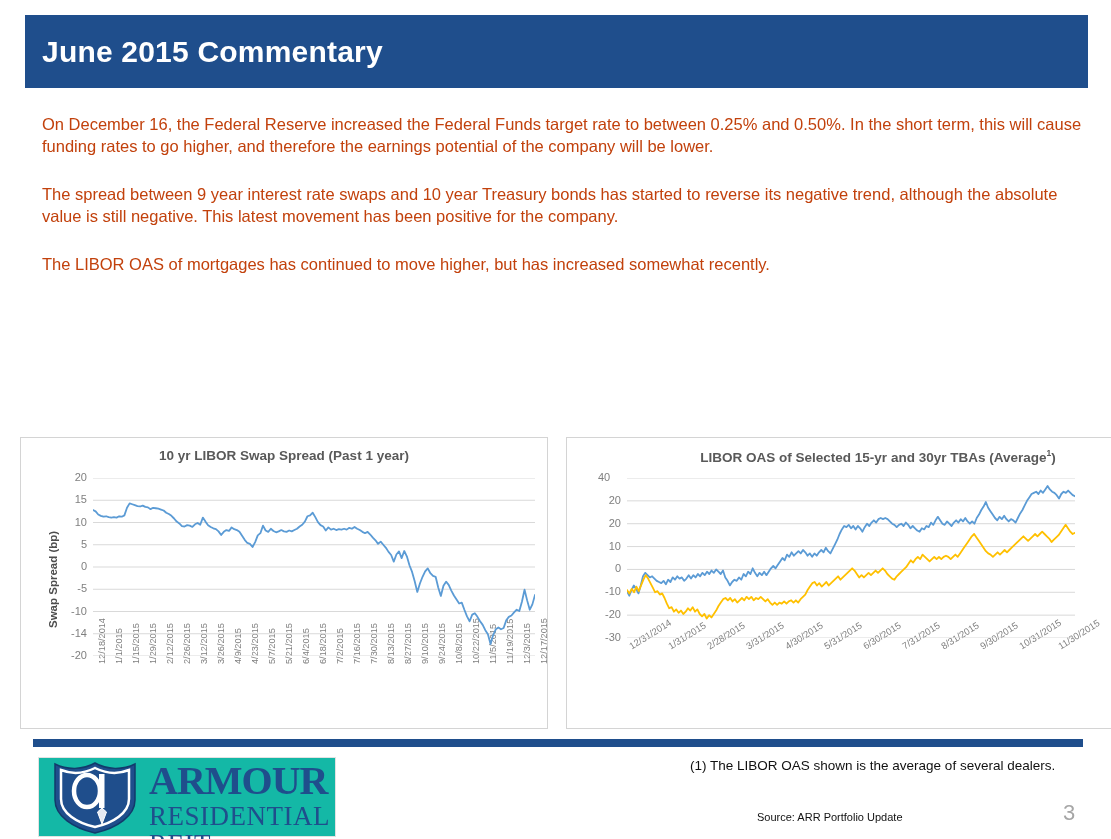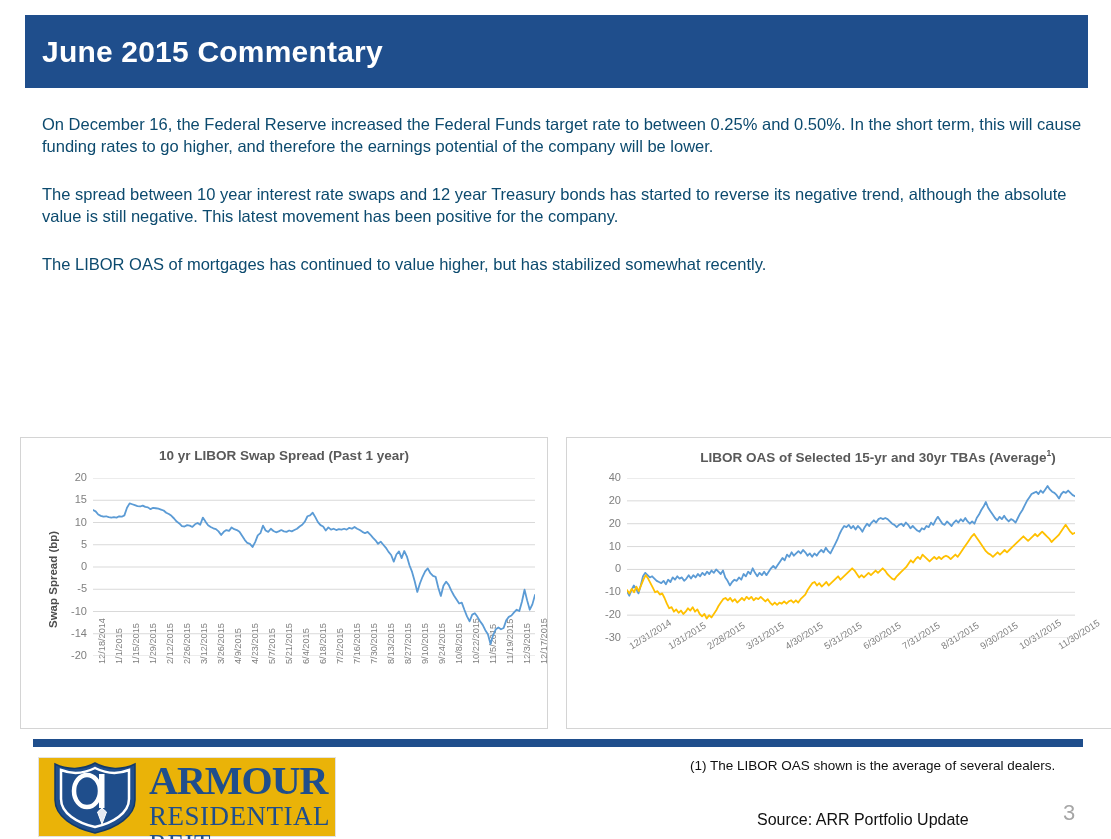--- a/index.html
+++ b/index.html
@@ -19,21 +19,21 @@
   #page-title{
     position:absolute;left:42px;top:35px;
     font-size:30px;font-weight:bold;color:#ffffff;
     letter-spacing:.2px;
   }
   
   #commentary{
     position:absolute;left:42px;top:114px;width:1046px;
   }
   .para{
-    font-size:16.5px;line-height:1.33;color:#0c4a6e;
+    font-size:16.5px;line-height:1.33;color:#c2410c;
     margin:0 0 26px 0;
   }
   
   #charts-row{
     position:absolute;left:20px;top:437px;width:1070px;height:292px;
   }
   .chart-panel{
     position:absolute;top:0;height:292px;
     border:1px solid #d4d4d4;background:#fff;
     box-sizing:border-box;
@@ -71,57 +71,57 @@
   .legend-item{display:flex;align-items:center;gap:6px;}
   .legend-swatch{display:block;width:26px;height:3px;border-radius:1px;}
   
   #bottom-rule{
     position:absolute;left:33px;top:739px;width:1050px;height:8px;
     background:#1F4E8C;
   }
   
   #logo-box{
     position:absolute;left:38px;top:757px;width:296px;height:78px;
-    border:1px solid #e2e2e2;background:#eab308;
+    border:1px solid #e2e2e2;background:#14b8a6;
   }
   #logo-shield{position:absolute;left:10px;top:2px;}
   #logo-text{position:absolute;left:110px;top:2px;}
   .logo-armour{
     font-family:"Liberation Serif", serif;
     font-size:40px;font-weight:bold;color:#1F4E8C;
     letter-spacing:-1px;line-height:42px;
   }
   .logo-resid{
     font-family:"Liberation Serif", serif;
     font-size:27px;color:#1F4E8C;letter-spacing:.5px;line-height:28px;
   }
   
   #footnote{
     position:absolute;left:690px;top:758px;
     font-size:13.5px;color:#111;
   }
   #source-note{
     position:absolute;left:757px;top:811px;
-    font-size:16px;color:#111;
+    font-size:11px;color:#111;
   }
   #page-number{
     position:absolute;left:1063px;top:800px;
     font-size:22px;color:#a6a6a6;
   }
 </style>
 </head>
 <body>
 
 <div id="header-bar"></div>
 <div id="page-title">June 2015 Commentary</div>
 
 <div id="commentary">
   <p class="para">On December 16, the Federal Reserve increased the Federal Funds target rate to between 0.25% and 0.50%. In the short term, this will cause funding rates to go higher, and therefore the earnings potential of the company will be lower.</p>
-  <p class="para">The spread between 10 year interest rate swaps and 12 year Treasury bonds has started to reverse its negative trend, although the absolute value is still negative. This latest movement has been positive for the company.</p>
-  <p class="para">The LIBOR OAS of mortgages has continued to value higher, but has stabilized somewhat recently.</p>
+  <p class="para">The spread between 9 year interest rate swaps and 10 year Treasury bonds has started to reverse its negative trend, although the absolute value is still negative. This latest movement has been positive for the company.</p>
+  <p class="para">The LIBOR OAS of mortgages has continued to move higher, but has increased somewhat recently.</p>
 </div>
 
 <div id="charts-row">
 
   <div class="chart-panel" id="chart-left-panel">
     <div class="chart-title">10 yr LIBOR Swap Spread (Past 1 year)</div>
     <div class="axis-label-v" id="left-ylabel" style="left: 26px; top: 190px;">Swap Spread (bp)</div>
     <div id="left-yticks">
         <div class="ytick" style="left: 32px; top: 33px;">20</div>
         <div class="ytick" style="left: 32px; top: 55.25px;">15</div>
@@ -201,21 +201,21 @@
         <line x1="429" x2="429" y1="178" y2="182" stroke="#bfbfbf"></line>
         <line x1="446" x2="446" y1="178" y2="182" stroke="#bfbfbf"></line>
       </svg>
   </div>
 
   <div class="chart-panel" id="chart-right-panel">
     <div class="chart-title">
       <span>LIBOR OAS of Selected 15-yr and 30yr TBAs (Average</span><sup>1</sup><span>)</span>
     </div>
     <div id="right-yticks">
-        <div class="ytick" style="left: 20px; top: 33px;">40</div>
+        <div class="ytick" style="left: 20px; top: 33px; text-align: center;">40</div>
         <div class="ytick" style="left: 20px; top: 55.8571px;">20</div>
         <div class="ytick" style="left: 20px; top: 78.7143px;">20</div>
         <div class="ytick" style="left: 20px; top: 101.571px;">10</div>
         <div class="ytick" style="left: 20px; top: 124.429px;">0</div>
         <div class="ytick" style="left: 20px; top: 147.286px;">-10</div>
         <div class="ytick" style="left: 20px; top: 170.143px;">-20</div>
         <div class="ytick" style="left: 20px; top: 193px; text-align: right;">-30</div>
       </div>
     <div id="right-xticks">
         <div class="xtick-diag" style="left: 60px; top: 204px;">12/31/2014</div>

